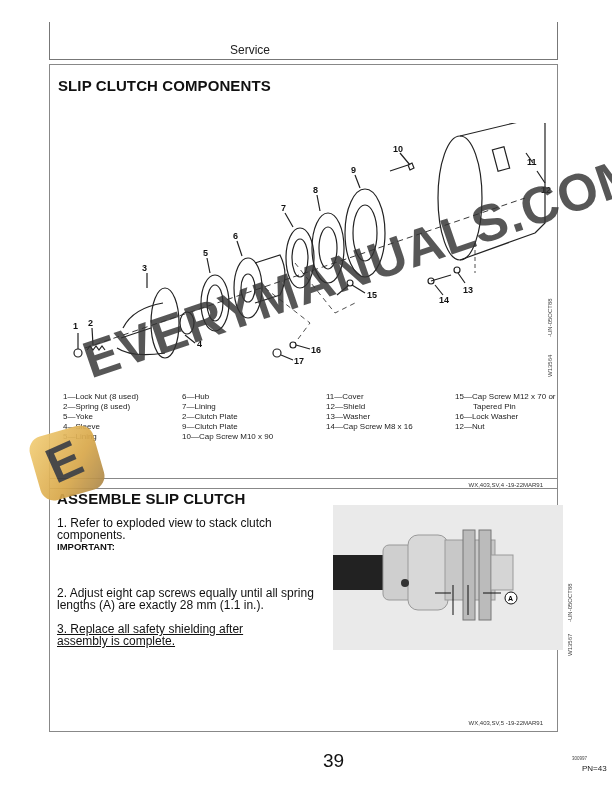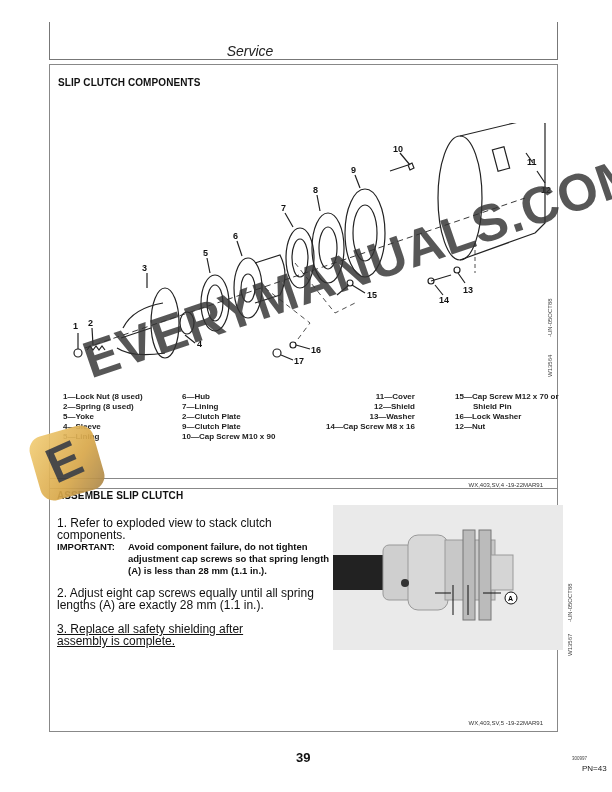--- a/index.html
+++ b/index.html
@@ -1,32 +1,32 @@
 <!DOCTYPE html>
 <html><head>
 <meta charset="utf-8">
 <style>
   html,body{margin:0;padding:0;background:#fff;}
   body{width:612px;height:792px;position:relative;overflow:hidden;font-family:"Liberation Sans",sans-serif;color:#111;}
   .abs{position:absolute;}
   .vline{position:absolute;width:1px;background:#777;}
   .hline{position:absolute;height:1px;background:#777;}
-  .running-head{left:0;width:500px;top:43px;text-align:center;font-style:italic;font-size:14px;color:#222;}
+  .running-head{left:0;width:500px;top:43px;text-align:center;font-size:12px;color:#222;}
   .box{position:absolute;border:1px solid #888;box-sizing:border-box;}
-  .sec-title{position:absolute;font-weight:bold;font-size:10px;letter-spacing:0.1px;}
-  .legend-col{position:absolute;font-size:8px;font-weight:bold;line-height:10px;color:#222;}
+  .sec-title{position:absolute;font-weight:bold;font-size:15px;letter-spacing:0.1px;}
+  .legend-col{position:absolute;font-size:8px;font-weight:normal;line-height:10px;color:#222;}
   .legend-col div{white-space:nowrap;}
   .legend-col .indent{padding-left:18px;}
   .code{position:absolute;font-size:6px;color:#333;white-space:nowrap;}
   .vert{position:absolute;font-size:6px;color:#444;transform:rotate(-90deg);transform-origin:left top;white-space:nowrap;}
   .para{position:absolute;font-size:12px;line-height:12px;color:#111;}
   .important{position:absolute;font-size:9.5px;line-height:12px;font-weight:bold;}
   .imp-label{position:absolute;left:0;top:0;}
   .imp-text{position:absolute;left:104px;top:0;width:220px;}
-  .page-num{position:absolute;font-weight:bold;font-size:13px;}
+  .page-num{position:absolute;font-weight:normal;font-size:19px;margin-left:27px;}
   .pn{position:absolute;font-size:8px;color:#222;margin-left:19px;}
   .tiny{position:absolute;font-size:4.5px;color:#444;}
   .watermark{position:absolute;left:95px;top:330px;font-family:"Liberation Sans",sans-serif;font-weight:bold;font-size:52px;color:rgba(50,50,50,0.82);transform:rotate(-19deg);transform-origin:left bottom;white-space:nowrap;letter-spacing:1px;}
   .wm-logo{position:absolute;left:34px;top:430px;width:66px;height:66px;border-radius:14px;background:linear-gradient(135deg,#f3cf78,#d9a84a 60%,#a8854a);transform:rotate(-16deg);opacity:0.92;}
   .photo{position:absolute;left:333px;top:505px;width:230px;height:145px;background:#eaeaea;overflow:hidden;}
 </style>
 </head>
 <body>
 
 <div class="vline" style="left:49px;top:22px;height:38px;"></div>
@@ -117,42 +117,41 @@
     <div>4—Sleeve</div>
     <div>5—Lining</div>
   </div>
   <div class="legend-col" style="left:132px;top:327px;">
     <div>6—Hub</div>
     <div>7—Lining</div>
     <div>2—Clutch Plate</div>
     <div>9—Clutch Plate</div>
     <div>10—Cap Screw M10 x 90</div>
   </div>
-  <div class="legend-col" style="left:276px;top:327px;text-align:right;">
+  <div class="legend-col" style="left:276px;top:327px;">
     <div>11—Cover</div>
     <div>12—Shield</div>
     <div>13—Washer</div>
     <div>14—Cap Screw M8 x 16</div>
   </div>
   <div class="legend-col" style="left:405px;top:327px;">
     <div>15—Cap Screw M12 x 70 or</div>
-    <div class="indent">Shield Pin</div>
+    <div class="indent">Tapered Pin</div>
     <div>16—Lock Washer</div>
     <div>12—Nut</div>
   </div>
 
   <div class="code" style="right:14px;top:417px;">WX,403,SV,4    -19-22MAR91</div>
 </div>
 
 <div class="box" style="left:49px;top:478px;width:509px;height:254px;">
   <div class="sec-title" style="left:7px;top:11px;">ASSEMBLE SLIP CLUTCH</div>
   <div class="para" style="left:7px;top:38px;width:270px;">1. Refer to exploded view to stack clutch components.</div>
   <div class="important" style="left:7px;top:62px;width:280px;height:40px;">
     <span class="imp-label">IMPORTANT:</span>
-    <span class="imp-text" style="left:71px;width:205px;">Avoid component failure, do not tighten adjustment cap screws so that spring length (A) is less than 28 mm (1.1 in.).</span>
   </div>
   <div class="para" style="left:7px;top:108px;width:270px;">2. Adjust eight cap screws equally until all spring lengths (A) are exactly 28 mm (1.1 in.).</div>
   <div class="para" style="left:7px;top:144px;width:240px;text-decoration:underline;">3. Replace all safety shielding after assembly is complete.</div>
   <div class="code" style="right:14px;top:241px;">WX,403,SV,5    -19-22MAR91</div>
 </div>
 
 <div class="photo">
   <svg width="230" height="145" viewBox="0 0 230 145">
     <rect x="0" y="50" width="60" height="35" fill="#222"></rect>
     <rect x="50" y="40" width="30" height="55" rx="6" fill="#cfcfcf" stroke="#999"></rect>

